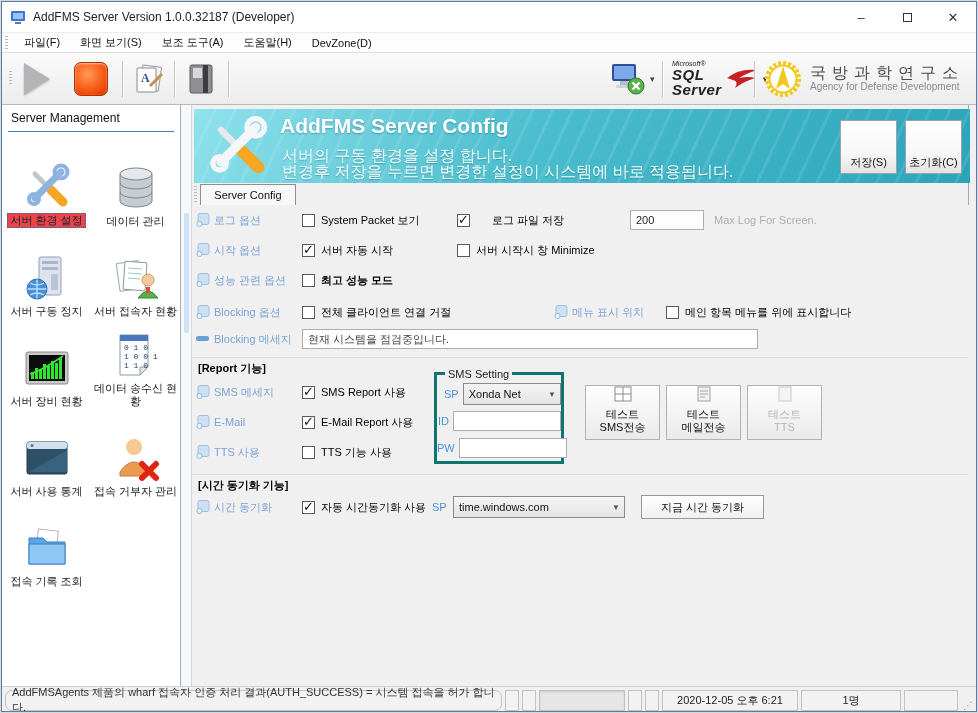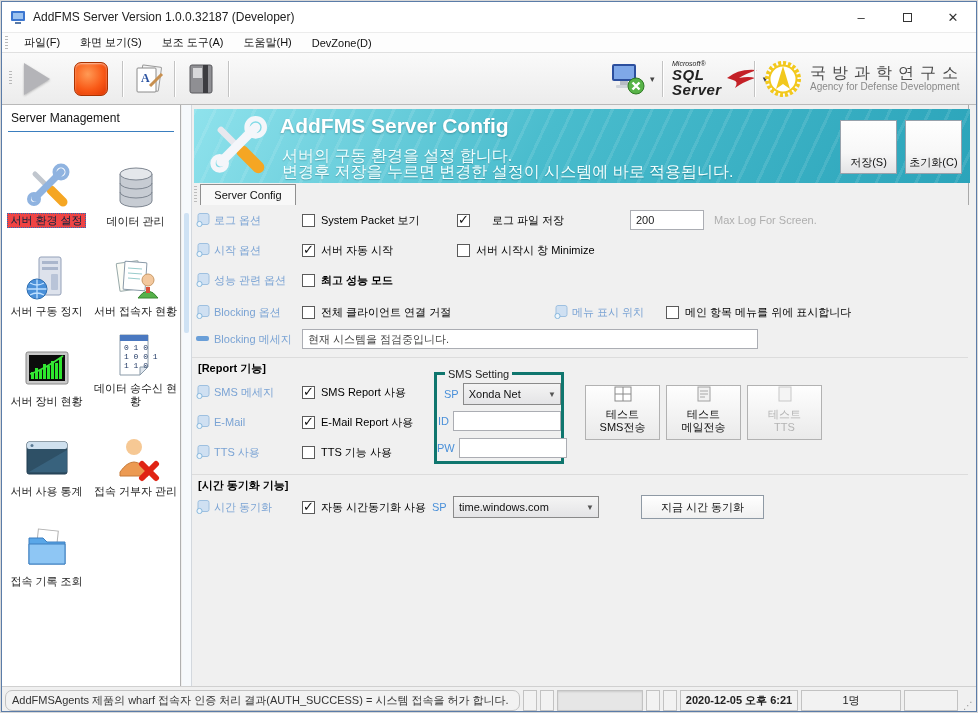--- a/index.html
+++ b/index.html
@@ -84,21 +84,21 @@
   .test-btn .t-ic{margin-bottom:2px;}
   .test-btn.disabled{color:#b4b4b4;}
   .push-btn{position:absolute;height:24px;background:linear-gradient(#ffffff,#f0f0f0);border:1px solid #8f9aa5;display:flex;align-items:center;justify-content:center;color:#111;cursor:default;}
 
   
   .statusbar{position:absolute;left:0;top:684px;width:100%;height:27px;background:#f0f0f0;border-top:1px solid #d0d0d0;display:flex;align-items:center;padding:2px 3px;gap:3px;}
   .sb-cell{height:21px;border:1px solid #c2c2c2;background:#f2f2f2;display:flex;align-items:center;}
   .sb-msg{flex:1;padding:0 6px;color:#333;border-radius:7px;}
   .sb-sm{width:14px;}
   .sb-progress{width:86px;background:#e6e6e6;box-shadow:inset 0 1px 2px rgba(0,0,0,.12);}
-  .sb-date{width:118px;justify-content:center;color:#222;font-weight:bold;}
+  .sb-date{width:136px;justify-content:center;color:#222;}
   .sb-count{width:100px;justify-content:center;color:#222;}
   .sb-empty{width:54px;}
   .sb-grip{width:12px;height:21px;display:flex;align-items:flex-end;justify-content:flex-end;color:#9a9a9a;font-size:10px;border:none;background:none;}
 </style>
 </head>
 <body>
 
 <div class="window">
 
   <div class="titlebar">
@@ -514,21 +514,21 @@
         <div class="fx" style="left:22px;top:292px;">
             <span class="f-label">시간 동기화</span>
           </div>
         <div class="fx" style="left:110px;top:292px;">
           <span class="cb checked"></span>
           <span class="cb-label">자동 시간동기화 사용</span>
         </div>
         <div class="fx" style="left:240px;top:292px;">
             <span style="color:#4a90d9;">SP</span>
           </div>
-        <div class="combo" style="position:absolute;left:261px;top:291px;width:146px;">
+        <div class="combo" style="position:absolute;left:261px;top:291px;width:172px;">
           <span>time.windows.com</span>
           <span class="chev">▼</span>
         </div>
         <div class="push-btn" style="left:449px;top:290px;width:123px;">지금 시간 동기화</div>
 
       </div>
     </div>
   </div>
 
   <div class="statusbar">

